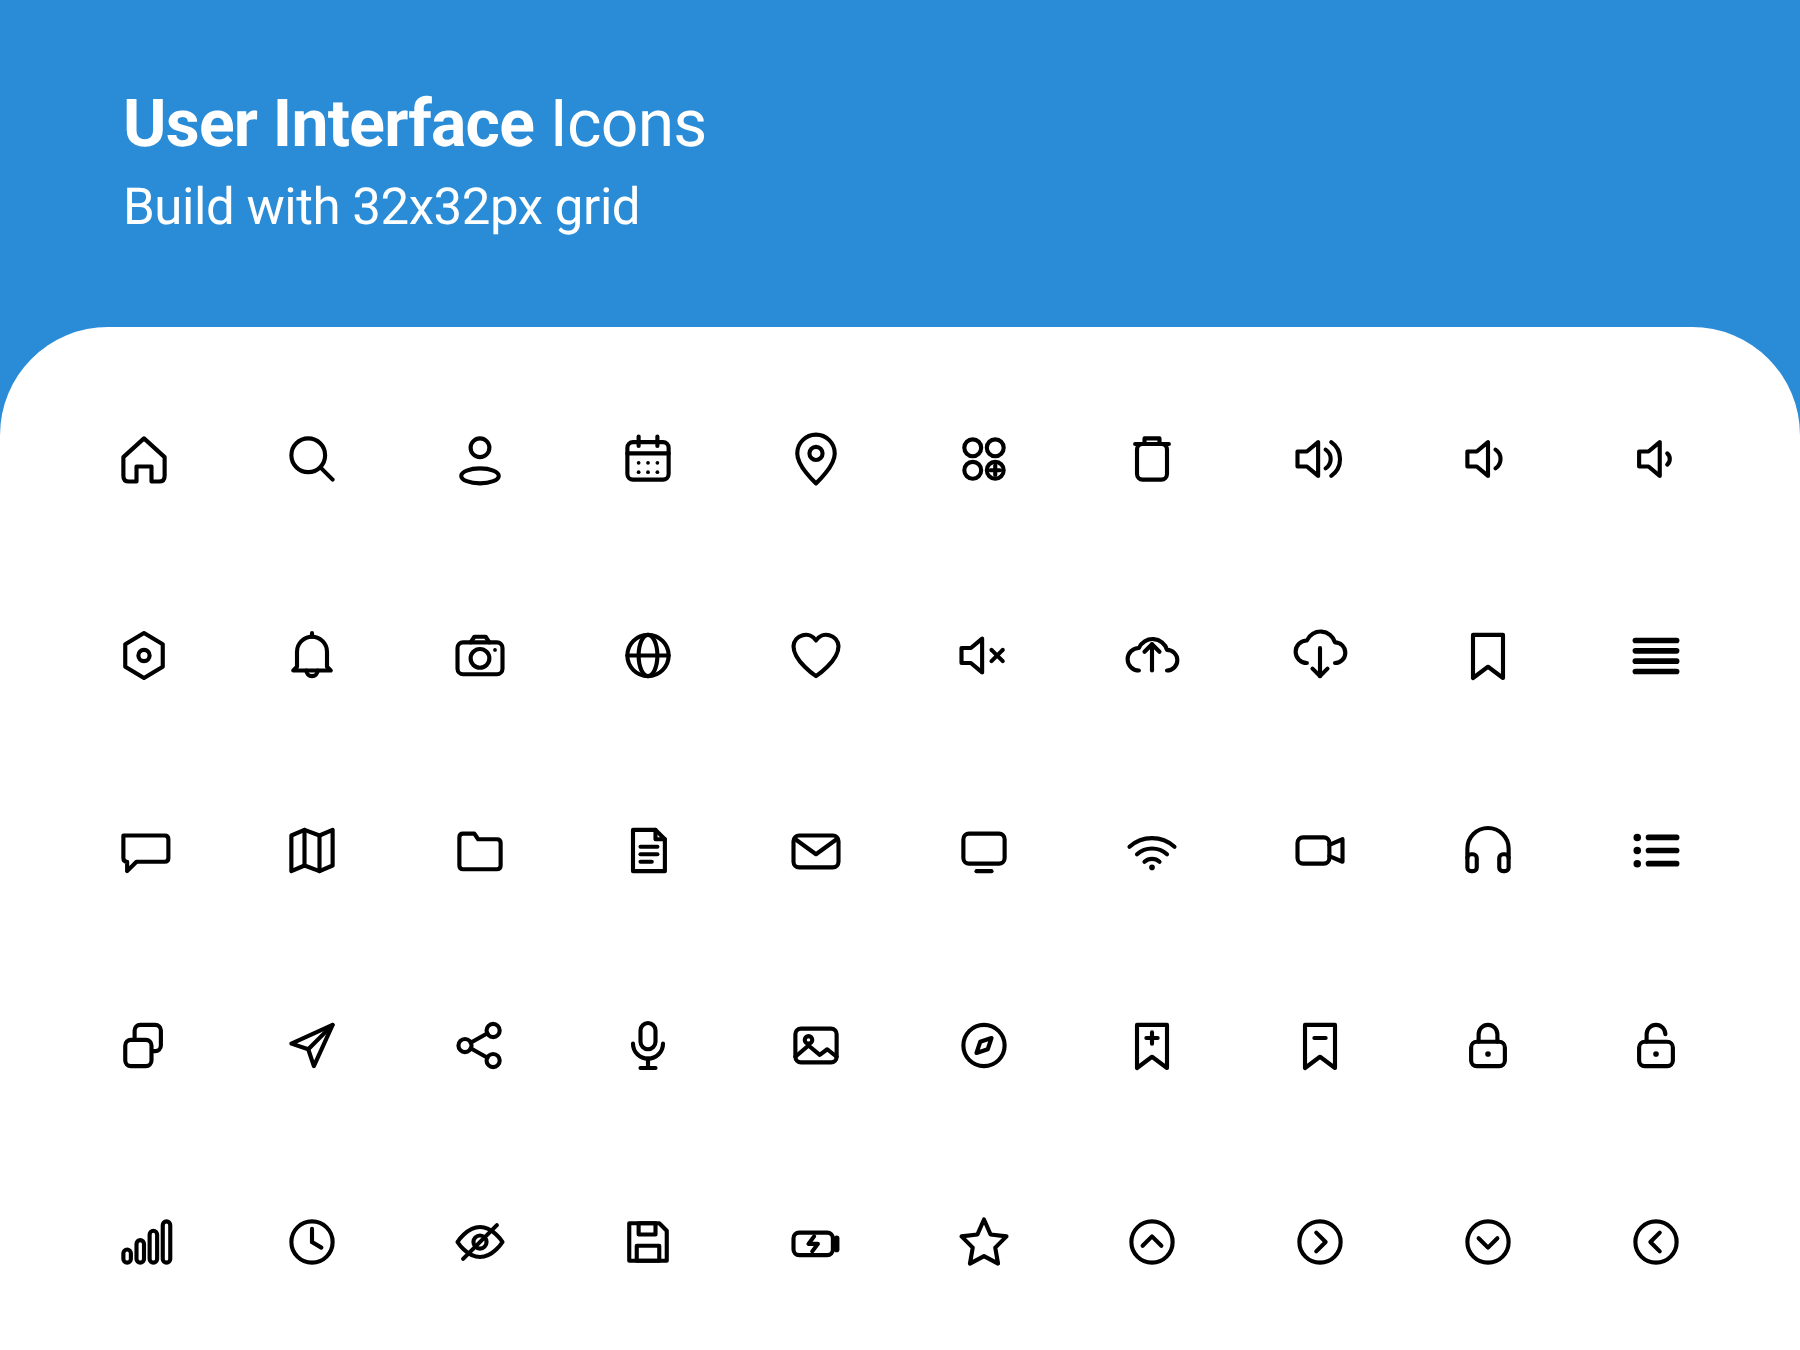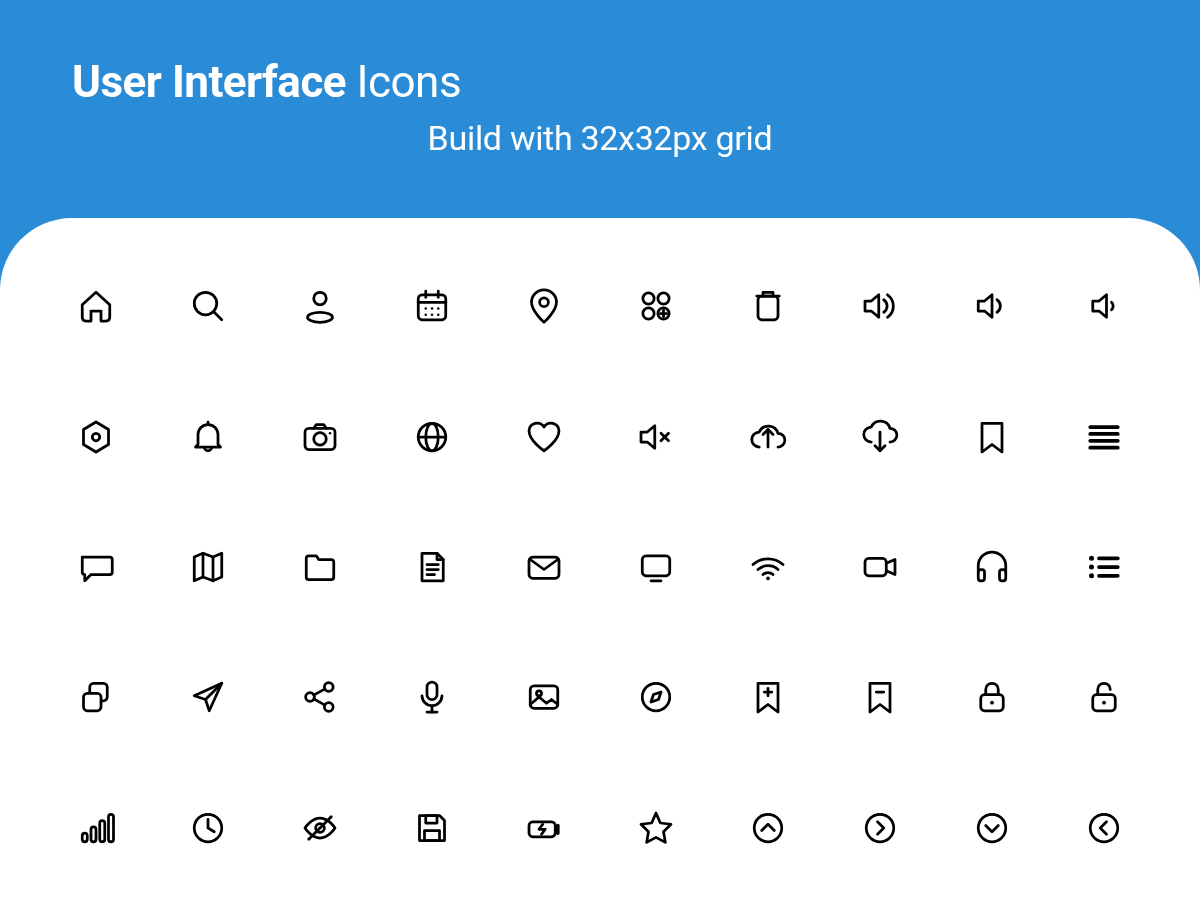--- a/index.html
+++ b/index.html
@@ -7,35 +7,35 @@
     width: 1200px;
     height: 900px;
     background: #2a8cd6;
     font-family: -apple-system, BlinkMacSystemFont, "Segoe UI", Roboto, sans-serif;
     overflow: hidden;
     position: relative;
   }
   .header {
     padding: 56px 72px 0 72px;
     color: #ffffff;
+    margin-left: 10px;
   }
   .title-line {
     font-size: 44px;
     font-weight: 400;
     letter-spacing: -0.5px;
   }
   .title-bold {
     font-weight: 700;
   }
   .subtitle {
     font-size: 34px;
     font-weight: 400;
     margin-top: 10px;
     letter-spacing: -0.3px;
-    text-align: center;
   }
   .panel {
     position: absolute;
     top: 218px;
     left: 0;
     right: 0;
     bottom: 0;
     background: #ffffff;
     border-top-left-radius: 72px;
     border-top-right-radius: 72px;

